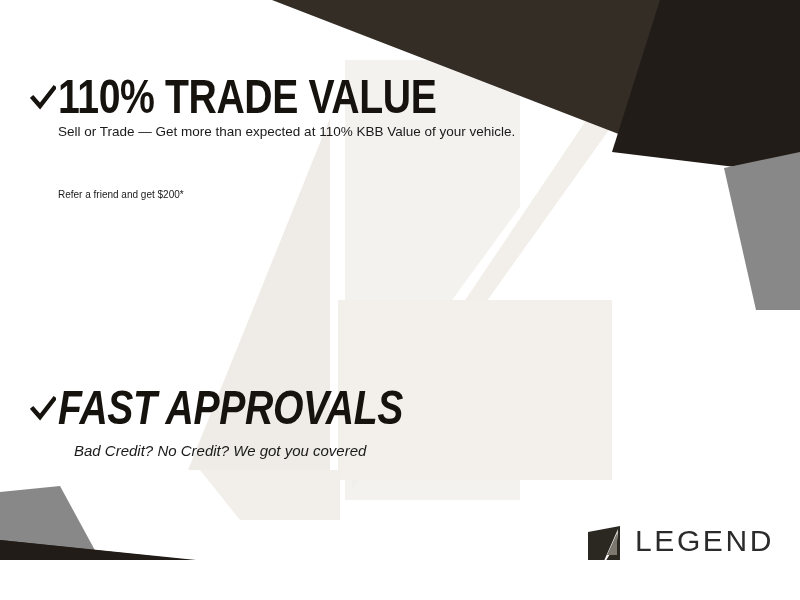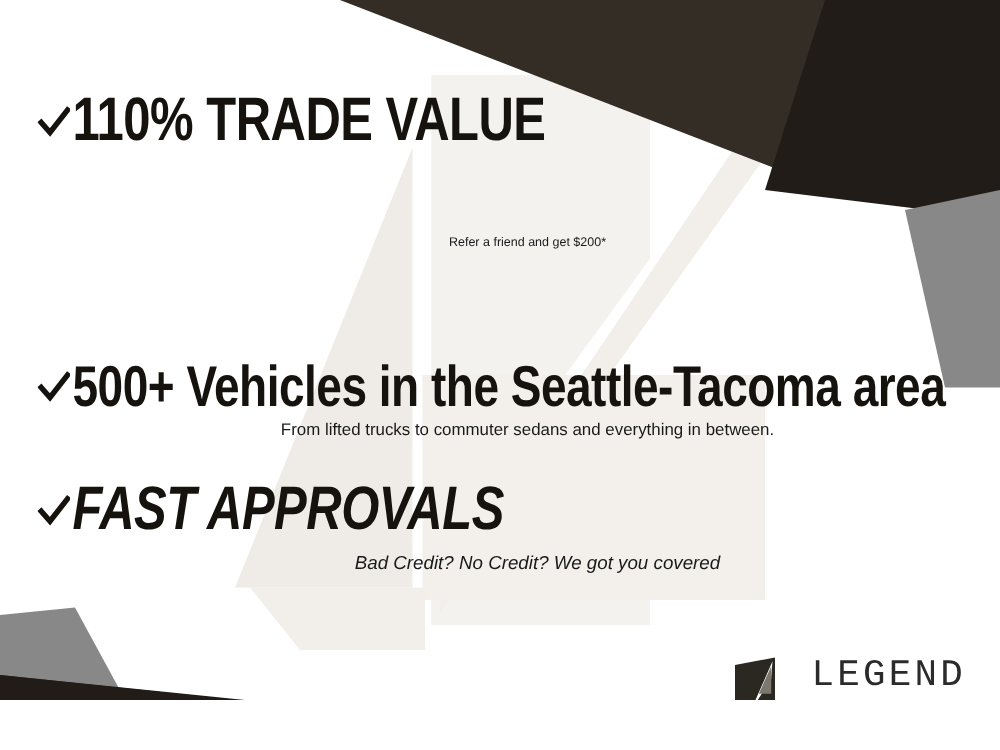--- a/index.html
+++ b/index.html
@@ -8,21 +8,20 @@
     padding: 0;
     background: #ffffff;
   }
   #canvas {
     position: relative;
     width: 800px;
     height: 560px;
     overflow: hidden;
     background: #ffffff;
     font-family: "Liberation Sans", sans-serif;
-    text-align: center;
   }
 
   
   #bg-deco {
     position: absolute;
     inset: 0;
     width: 800px;
     height: 600px;
     pointer-events: none;
   }
@@ -90,21 +89,21 @@
     position: absolute;
     left: 586px;
     top: 524px;
     display: flex;
     align-items: center;
     gap: 9px;
   }
   .logo-mark { display: block; width: 40px; height: 50px; }
   .logo-words { display: flex; flex-direction: column; }
   .logo-name {
-    font-family: Liberation Mono, monospace;
+    font-family: Liberation Sans, sans-serif;
     font-size: 30px;
     font-weight: normal;
     letter-spacing: 2.6px;
     color: #2b2b2b;
     line-height: 1;
   }
   .logo-tag {
     font-family: "Liberation Sans", sans-serif;
     font-size: 11.5px;
     font-weight: normal;
@@ -144,35 +143,27 @@
 
   <div id="feature-list">
 
     <div class="feature-row r0">
       <div class="headline-line">
         <svg class="check-icon" viewBox="0 0 26 34">
           <path d="M3 18 L10 26 L24 8" fill="none" stroke="#16130f" stroke-width="4.4" stroke-linecap="square" stroke-linejoin="miter"></path>
         </svg>
         <span class="headline">110% TRADE VALUE</span>
       </div>
+      <div class="subline">Sell or Trade — Get more than expected at 110% KBB Value of your vehicle.</div>
     </div>
 
     <div class="feature-row r1">
       <div class="subline">Refer a friend and get $200*</div>
     </div>
 
-    <div class="feature-row r2">
-      <div class="headline-line">
-        <svg class="check-icon" viewBox="0 0 26 34">
-          <path d="M3 18 L10 26 L24 8" fill="none" stroke="#16130f" stroke-width="4.4" stroke-linecap="square" stroke-linejoin="miter"></path>
-        </svg>
-        <span class="headline">500+ Vehicles in the Seattle-Tacoma area</span>
-      </div>
-      <div class="subline">From lifted trucks to commuter sedans and everything in between.</div>
-    </div>
 
     <div class="feature-row r3">
       <div class="headline-line">
         <svg class="check-icon" viewBox="0 0 26 34">
           <path d="M3 18 L10 26 L24 8" fill="none" stroke="#16130f" stroke-width="4.4" stroke-linecap="square" stroke-linejoin="miter"></path>
         </svg>
         <span class="headline">FAST APPROVALS</span>
       </div>
       <div class="subline">Bad Credit? No Credit? We got you covered</div>
     </div>

